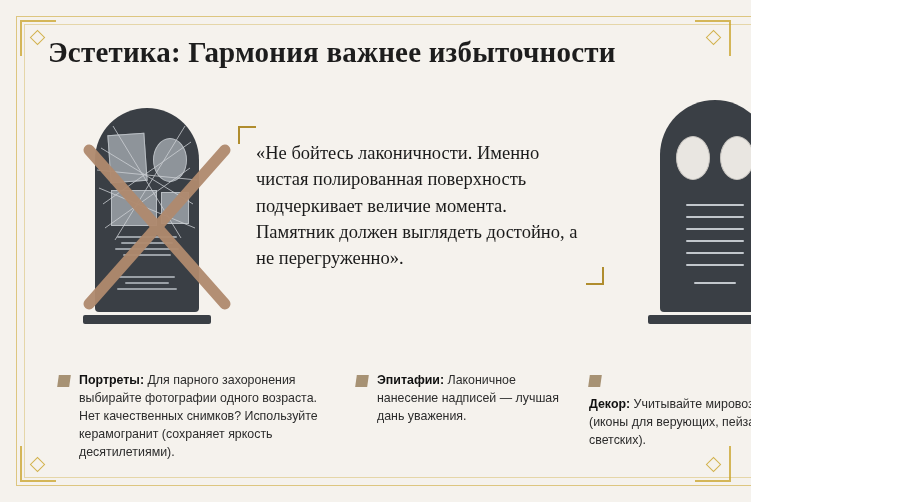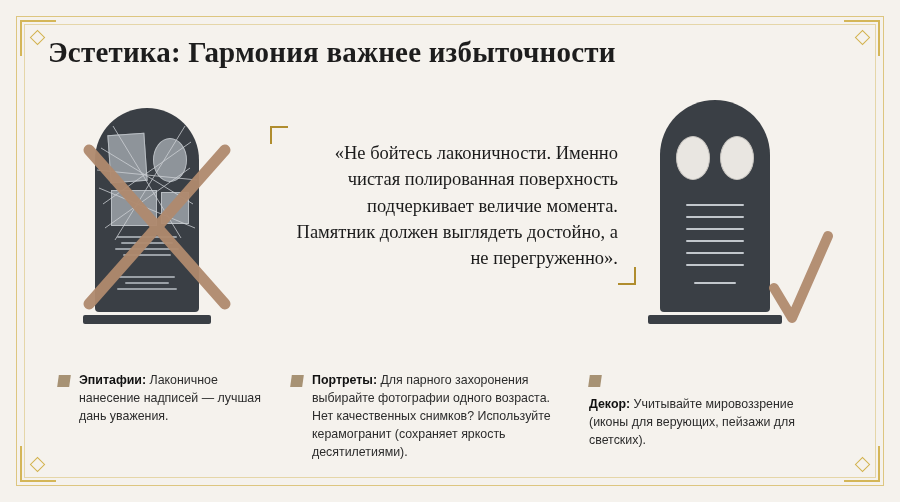--- a/index.html
+++ b/index.html
@@ -2,21 +2,21 @@
 <html><head>
 <meta charset="utf-8">
 <style>
   html, body {
     margin: 0;
     padding: 0;
     background: #ffffff;
   }
   #slide {
     position: relative;
-    width: 900px;
+    width: 751px;
     height: 502px;
     background: #f5f2ed;
     overflow: hidden;
     font-family: "Liberation Serif", serif;
   }
 
   
   .frame-outer {
     position: absolute;
     left: 16px; top: 16px;
@@ -63,24 +63,24 @@
     width: 700px;
     font-size: 29px;
     font-weight: 700;
     color: #1d1d1d;
     letter-spacing: 0.2px;
   }
 
   
   .quote-box {
     position: absolute;
-    left: 288px;
+    left: 256px;
     top: 140px;
     width: 330px;
-    text-align: right;
+    text-align: left;
   }
   .quote-text {
     font-size: 18.5px;
     line-height: 1.42;
     color: #1b1b1b;
   }
   .quote-corner {
     position: absolute;
     width: 16px; height: 16px;
     border: 2px solid #b08d2e;
@@ -244,34 +244,34 @@
   </div>
 
   <div class="quote-box">
     <div class="quote-corner tl"></div>
     <div class="quote-corner br"></div>
     <div class="quote-text">«Не бойтесь лаконичности. Именно чистая полированная поверхность подчеркивает величие момента. Памятник должен выглядеть достойно, а не перегруженно».</div>
   </div>
 
   <div class="bullets">
 
+    <div class="bullet b1">
+      <div class="marker"></div>
+      <div class="bullet-text">
+        <b>Портреты:</b><span> Для парного захоронения выбирайте фотографии одного возраста. Нет качественных снимков? Используйте керамогранит (сохраняет яркость десятилетиями).</span>
+      </div>
+    </div>
+
     <div class="bullet b2">
       <div class="marker"></div>
       <div class="bullet-text">
         <b>Эпитафии:</b><span> Лаконичное нанесение надписей — лучшая дань уважения.</span>
       </div>
     </div>
 
-    <div class="bullet b1">
-      <div class="marker"></div>
-      <div class="bullet-text">
-        <b>Портреты:</b><span> Для парного захоронения выбирайте фотографии одного возраста. Нет качественных снимков? Используйте керамогранит (сохраняет яркость десятилетиями).</span>
-      </div>
-    </div>
-
     <div class="bullet b3">
       <div class="marker"></div>
       <div class="bullet-text">
         <b>Декор:</b><span> Учитывайте мировоззрение (иконы для верующих, пейзажи для светских).</span>
       </div>
     </div>
 
   </div>
 
 </div>

